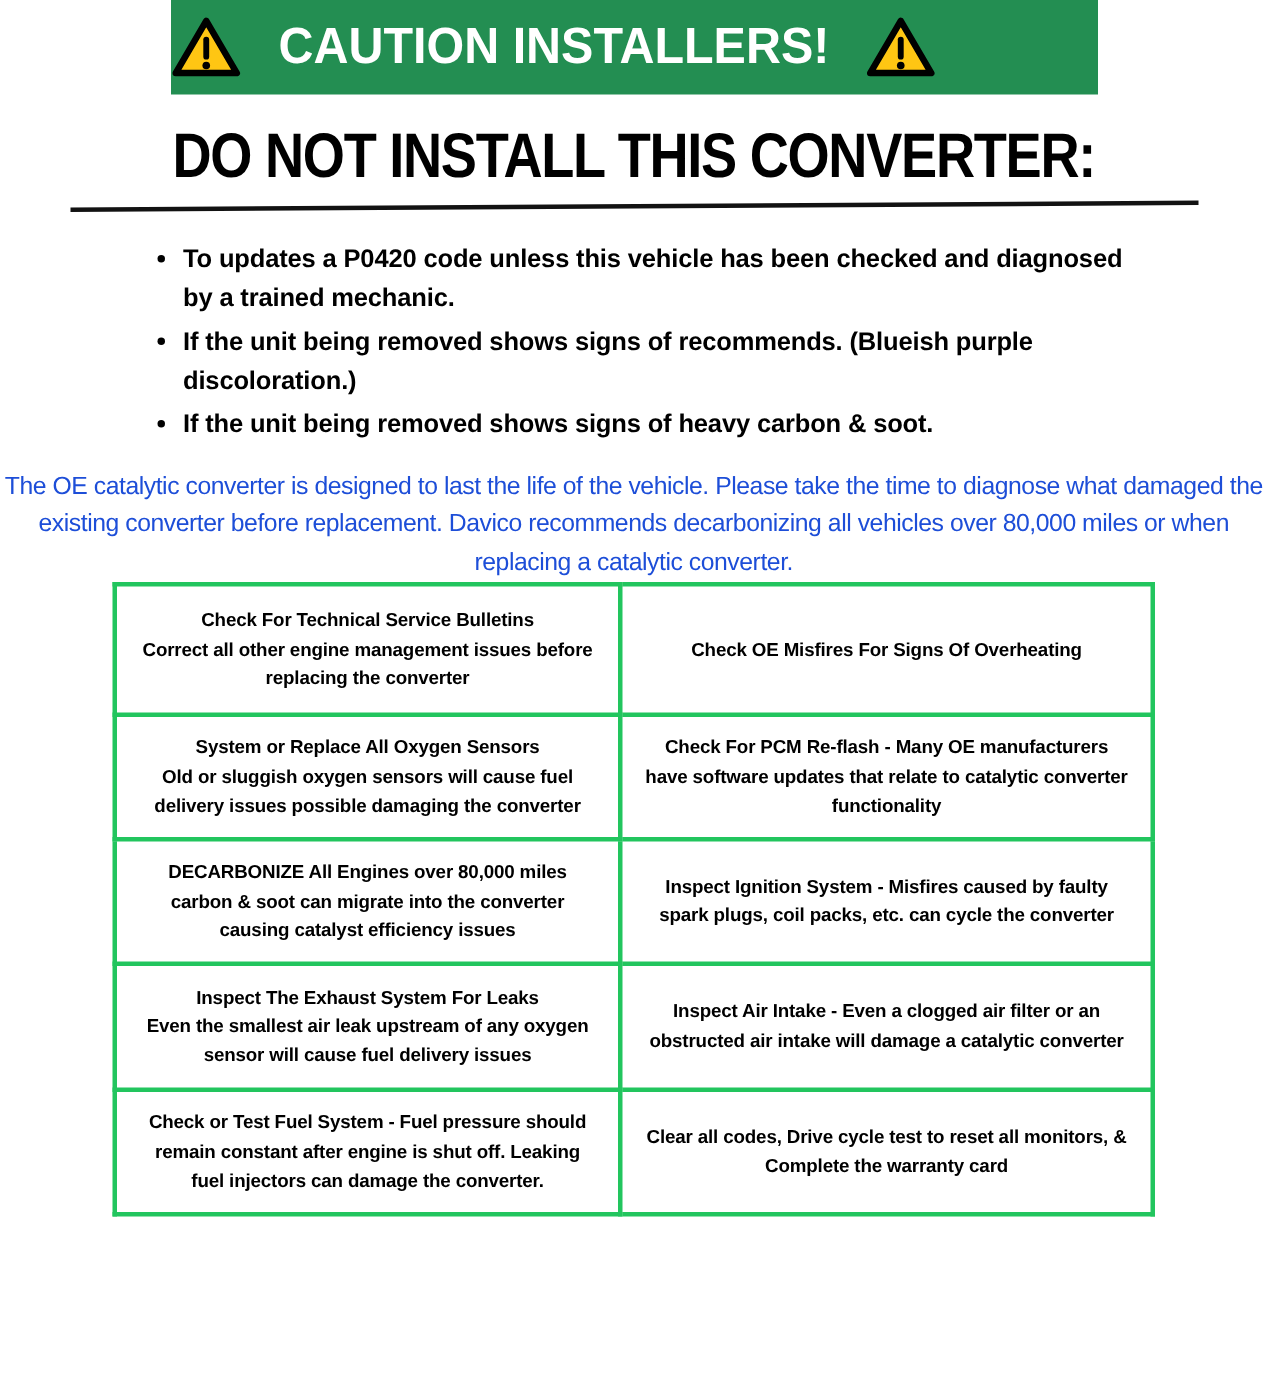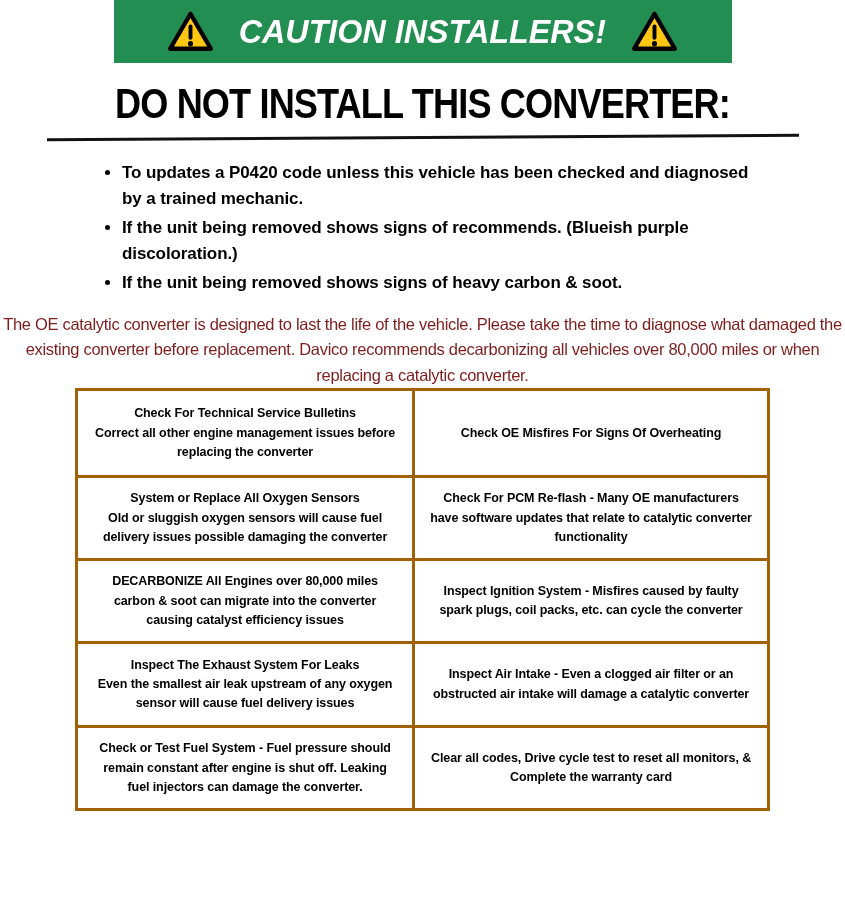--- a/index.html
+++ b/index.html
@@ -10,23 +10,22 @@
     color: #000;
     overflow: hidden;
   }
   .page { width: 845px; height: 919px; position: relative; }
 
   
   .banner {
     width: 618px; height: 63px;
     margin: 0 auto;
     background: var(--banner-green, #238E52);
-    display: flex; align-items: center; justify-content: center;
+    display: flex; align-items: center; 
     gap: 15px;
-    font-style: italic;
   }
   .banner-text {
     color: #ffffff;
     font-size: 34px;
     font-weight: 800;
     letter-spacing: 0px;
     transform: scaleX(0.95);
     white-space: nowrap;
   }
   .tri { display: block; }
@@ -69,21 +68,21 @@
 
   
   p.para {
     width: 841px;
     margin: 16px auto 0 auto;
     text-align: center;
     font-size: 16.5px;
     font-weight: 400;
     letter-spacing: -0.3px;
     line-height: 1.55;
-    color: #7f1d1d;
+    color: #1d4ed8;
   }
 
   
   h2.keys {
     margin: 14px 0 16px 0;
     text-align: center;
     font-size: 22px;
     font-weight: 800;
     letter-spacing: -0.5px;
     text-decoration: underline;
@@ -92,21 +91,21 @@
   }
 
   
   table.keys-table {
     width: 695px;
     margin: 0 auto;
     border-collapse: collapse;
     table-layout: fixed;
   }
   table.keys-table td {
-    border: 3px solid #a16207;
+    border: 3px solid #22c55e;
     text-align: center;
     vertical-align: middle;
     font-size: 12.5px;
     font-weight: bold;
     letter-spacing: -0.1px;
     line-height: 1.55;
     padding: 4px 14px;
     white-space: pre-line;
   }
   td.col-left  { width: 48.6%; }

